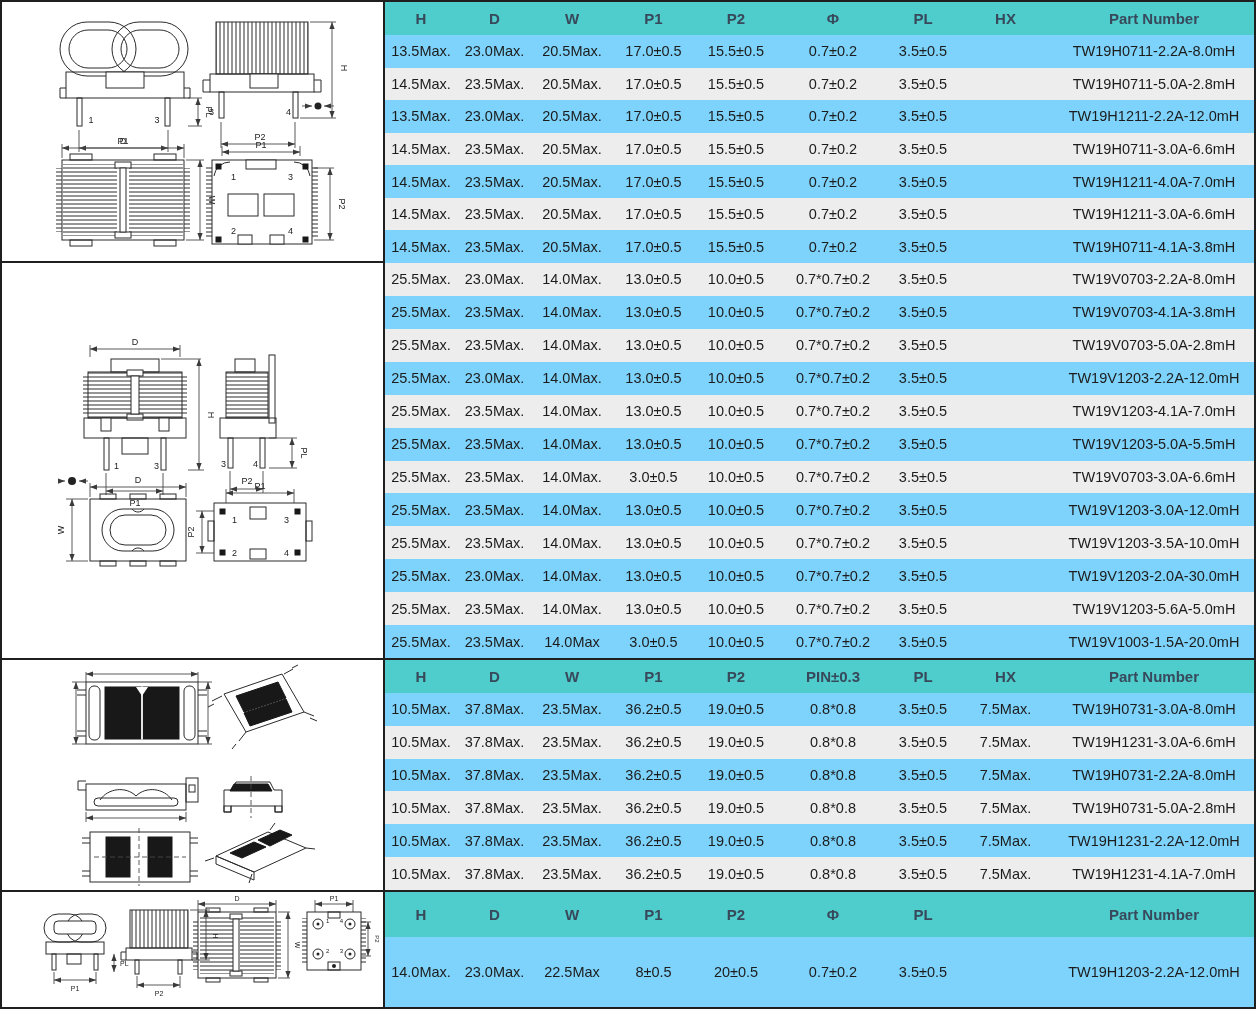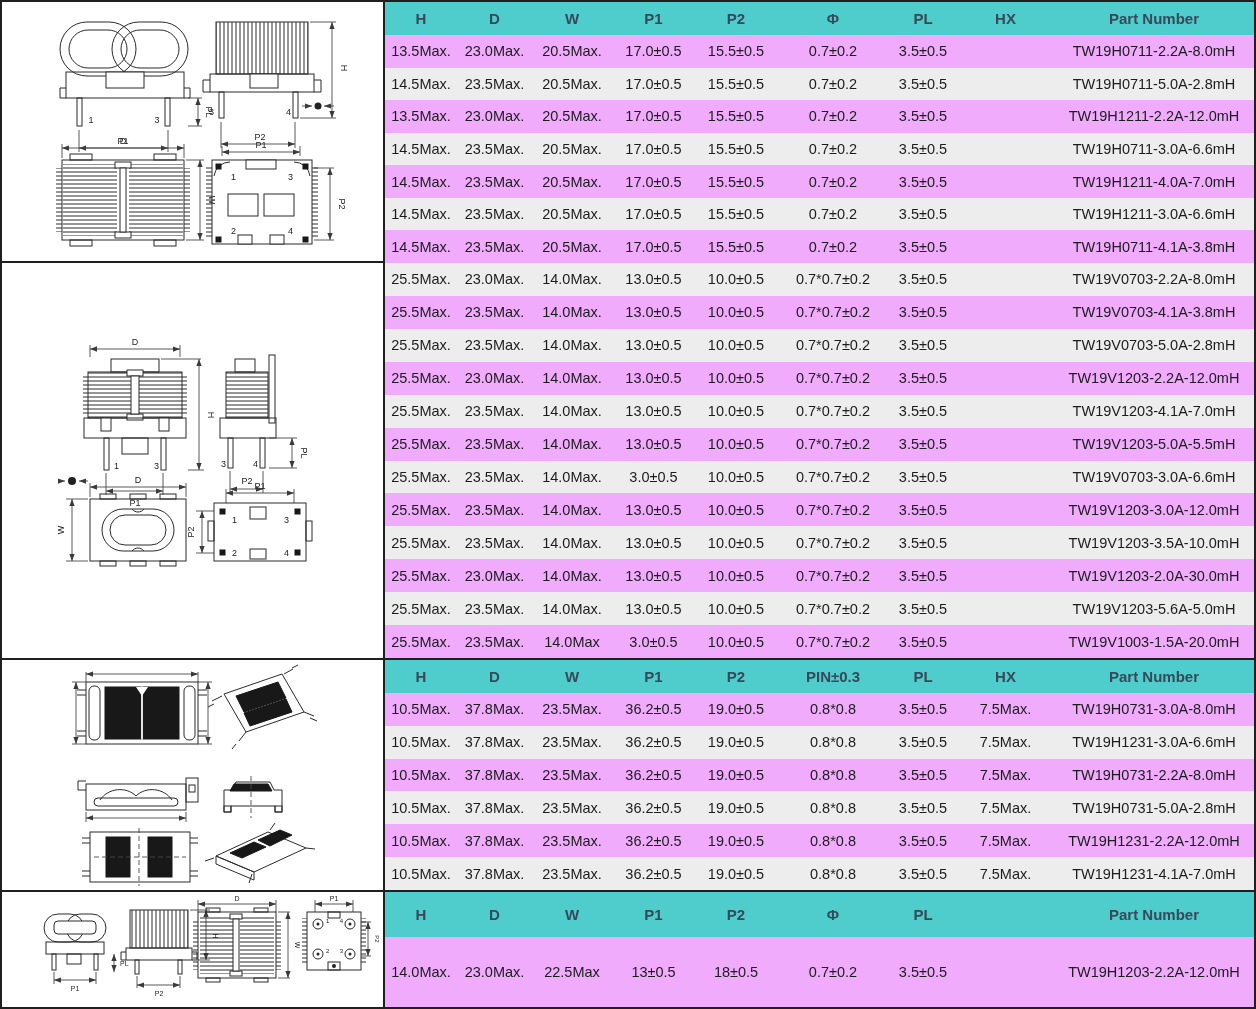--- a/index.html
+++ b/index.html
@@ -15,21 +15,21 @@
   .band-1 .draw{border-bottom:2px solid #1f1f1f}
   .draw svg{display:block;width:100%;height:100%}
 
   .tsec{flex:1;min-width:0;display:flex;flex-direction:column}
   .thead{flex:none;height:33px;background:#4FCCCC;display:grid;
          grid-template-columns:72px 75px 80px 83px 82px 112px 68px 97px 1fr;align-items:center}
   .band-4 .thead{height:45px}
   .hcell{text-align:center;font-weight:bold;font-size:15px;color:#37495A;white-space:nowrap}
   .tbody{flex:1;display:flex;flex-direction:column}
   .trow{flex:1;display:grid;grid-template-columns:72px 75px 80px 83px 82px 112px 68px 97px 1fr;
-        align-items:center;background:#f0abfc}
+        align-items:center;background:#7dd3fc}
   .tcell{text-align:center;font-size:14.5px;color:#1c1c1c;white-space:nowrap}
   .sec0 .trow:nth-child(even){background:#EDEDED}
   .sec1 .trow:nth-child(odd){background:#EDEDED}
   .sec2 .trow:nth-child(even){background:#EDEDED}
 
   
   .ln{fill:none;stroke:#2b2b2b;stroke-width:1}
   .wht{fill:#fff;stroke:#2b2b2b;stroke-width:1}
   .blk{fill:#181818;stroke:#181818}
   .dim{fill:none;stroke:#474747;stroke-width:.9}
@@ -697,22 +697,22 @@
           <div class="hcell">Φ</div>
           <div class="hcell">PL</div>
           <div class="hcell"></div>
           <div class="hcell">Part Number</div>
         </div>
         <div class="tbody">
           <div class="trow">
             <div class="tcell">14.0Max.</div>
             <div class="tcell">23.0Max.</div>
             <div class="tcell">22.5Max</div>
-            <div class="tcell">13±0.5</div>
-            <div class="tcell">18±0.5</div>
+            <div class="tcell">8±0.5</div>
+            <div class="tcell">20±0.5</div>
             <div class="tcell">0.7±0.2</div>
             <div class="tcell">3.5±0.5</div>
             <div class="tcell"></div>
             <div class="tcell">TW19H1203-2.2A-12.0mH</div>
           </div>
         </div>
       </div>
   </div>
 
 </div>

